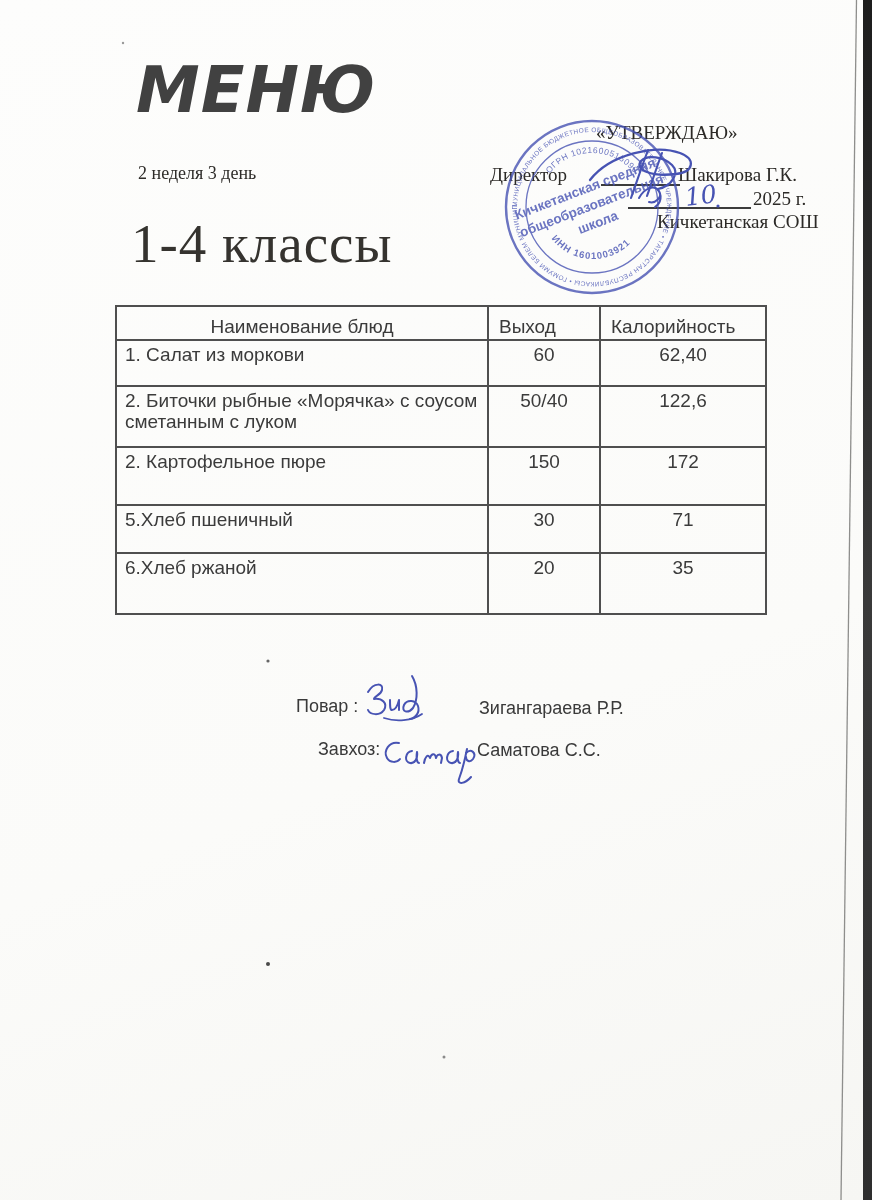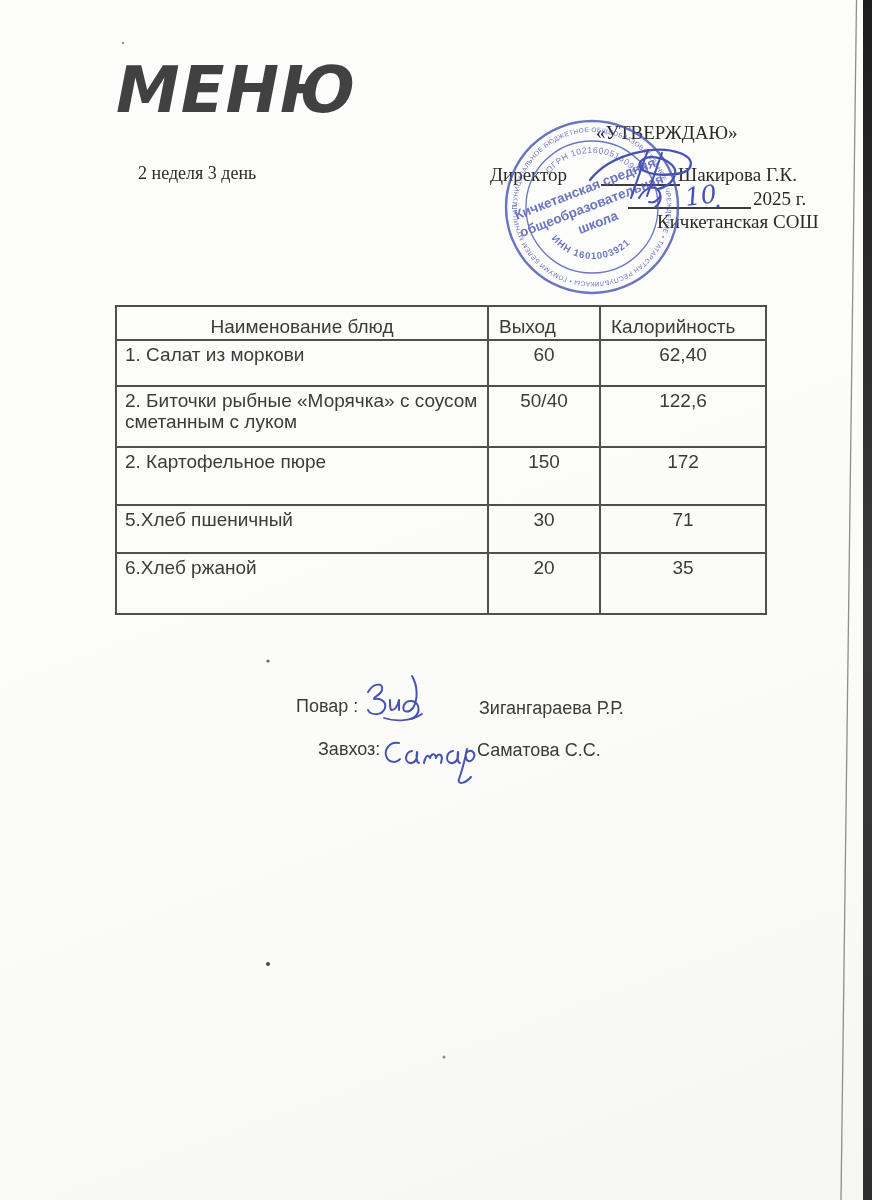--- a/index.html
+++ b/index.html
@@ -3,21 +3,21 @@
 <meta charset="utf-8">
 <style>
   html,body{margin:0;padding:0;background:#e9e9e7;}
   .canvas{
     position:relative;width:872px;height:1200px;overflow:hidden;
     background:linear-gradient(160deg,#fdfdfc 0%,#fbfbf9 60%,#f6f6f3 100%);
     font-family:"Liberation Sans",sans-serif;color:#3b3b3b;
   }
   .abs{position:absolute;}
   
-  .menu-title{left:116px;top:58px;font-family:"DejaVu Sans","Liberation Sans",sans-serif;
+  .menu-title{left:136px;top:58px;font-family:"DejaVu Sans","Liberation Sans",sans-serif;
     font-weight:bold;font-style:italic;font-size:64px;line-height:1;color:#414141;letter-spacing:1px;}
   .week-day{left:138px;top:163px;font-family:"Liberation Serif",serif;font-size:18px;color:#2e2c29;}
   .class-heading{left:131px;top:216px;font-family:"Liberation Serif",serif;font-size:55px;
     line-height:1;color:#35332f;letter-spacing:1px;}
   
   .ser{font-family:"Liberation Serif",serif;font-size:19px;color:#2c2a27;line-height:21px;}
   .u-line{background:#3c3c3c;height:1.5px;}
   
   .menu-table{position:absolute;left:115px;top:305px;width:650px;border-collapse:collapse;
     table-layout:fixed;font-size:19px;line-height:21px;color:#3b3b3b;}
@@ -32,20 +32,21 @@
   svg{display:block;}
   .ink{stroke:#4753b3;fill:none;stroke-linecap:round;stroke-linejoin:round;}
 </style>
 </head>
 <body>
 
 <div class="canvas">
 
   <div class="abs menu-title">МЕНЮ</div>
   <div class="abs week-day">2 неделя 3 день</div>
+  <div class="abs class-heading">1-4 классы</div>
 
   <div class="abs ser" style="left:596px;top:122px;">«УТВЕРЖДАЮ»</div>
   <div class="abs ser" style="left:490px;top:164px;text-align:right;">Директор</div>
   <div class="abs u-line" style="left:601px;top:184px;width:79px;"></div>
   <div class="abs ser" style="left:678px;top:164px;">Шакирова Г.К.</div>
   <div class="abs u-line" style="left:628px;top:207px;width:123px;"></div>
   <div class="abs ser" style="left:753px;top:188px;">2025 г.</div>
   <div class="abs ser" style="left:657px;top:211px;">Кичкетанская СОШ</div>
 
   <svg class="abs" style="left:503px;top:118px;opacity:.8;" width="178" height="178" viewBox="0 0 178 178">

